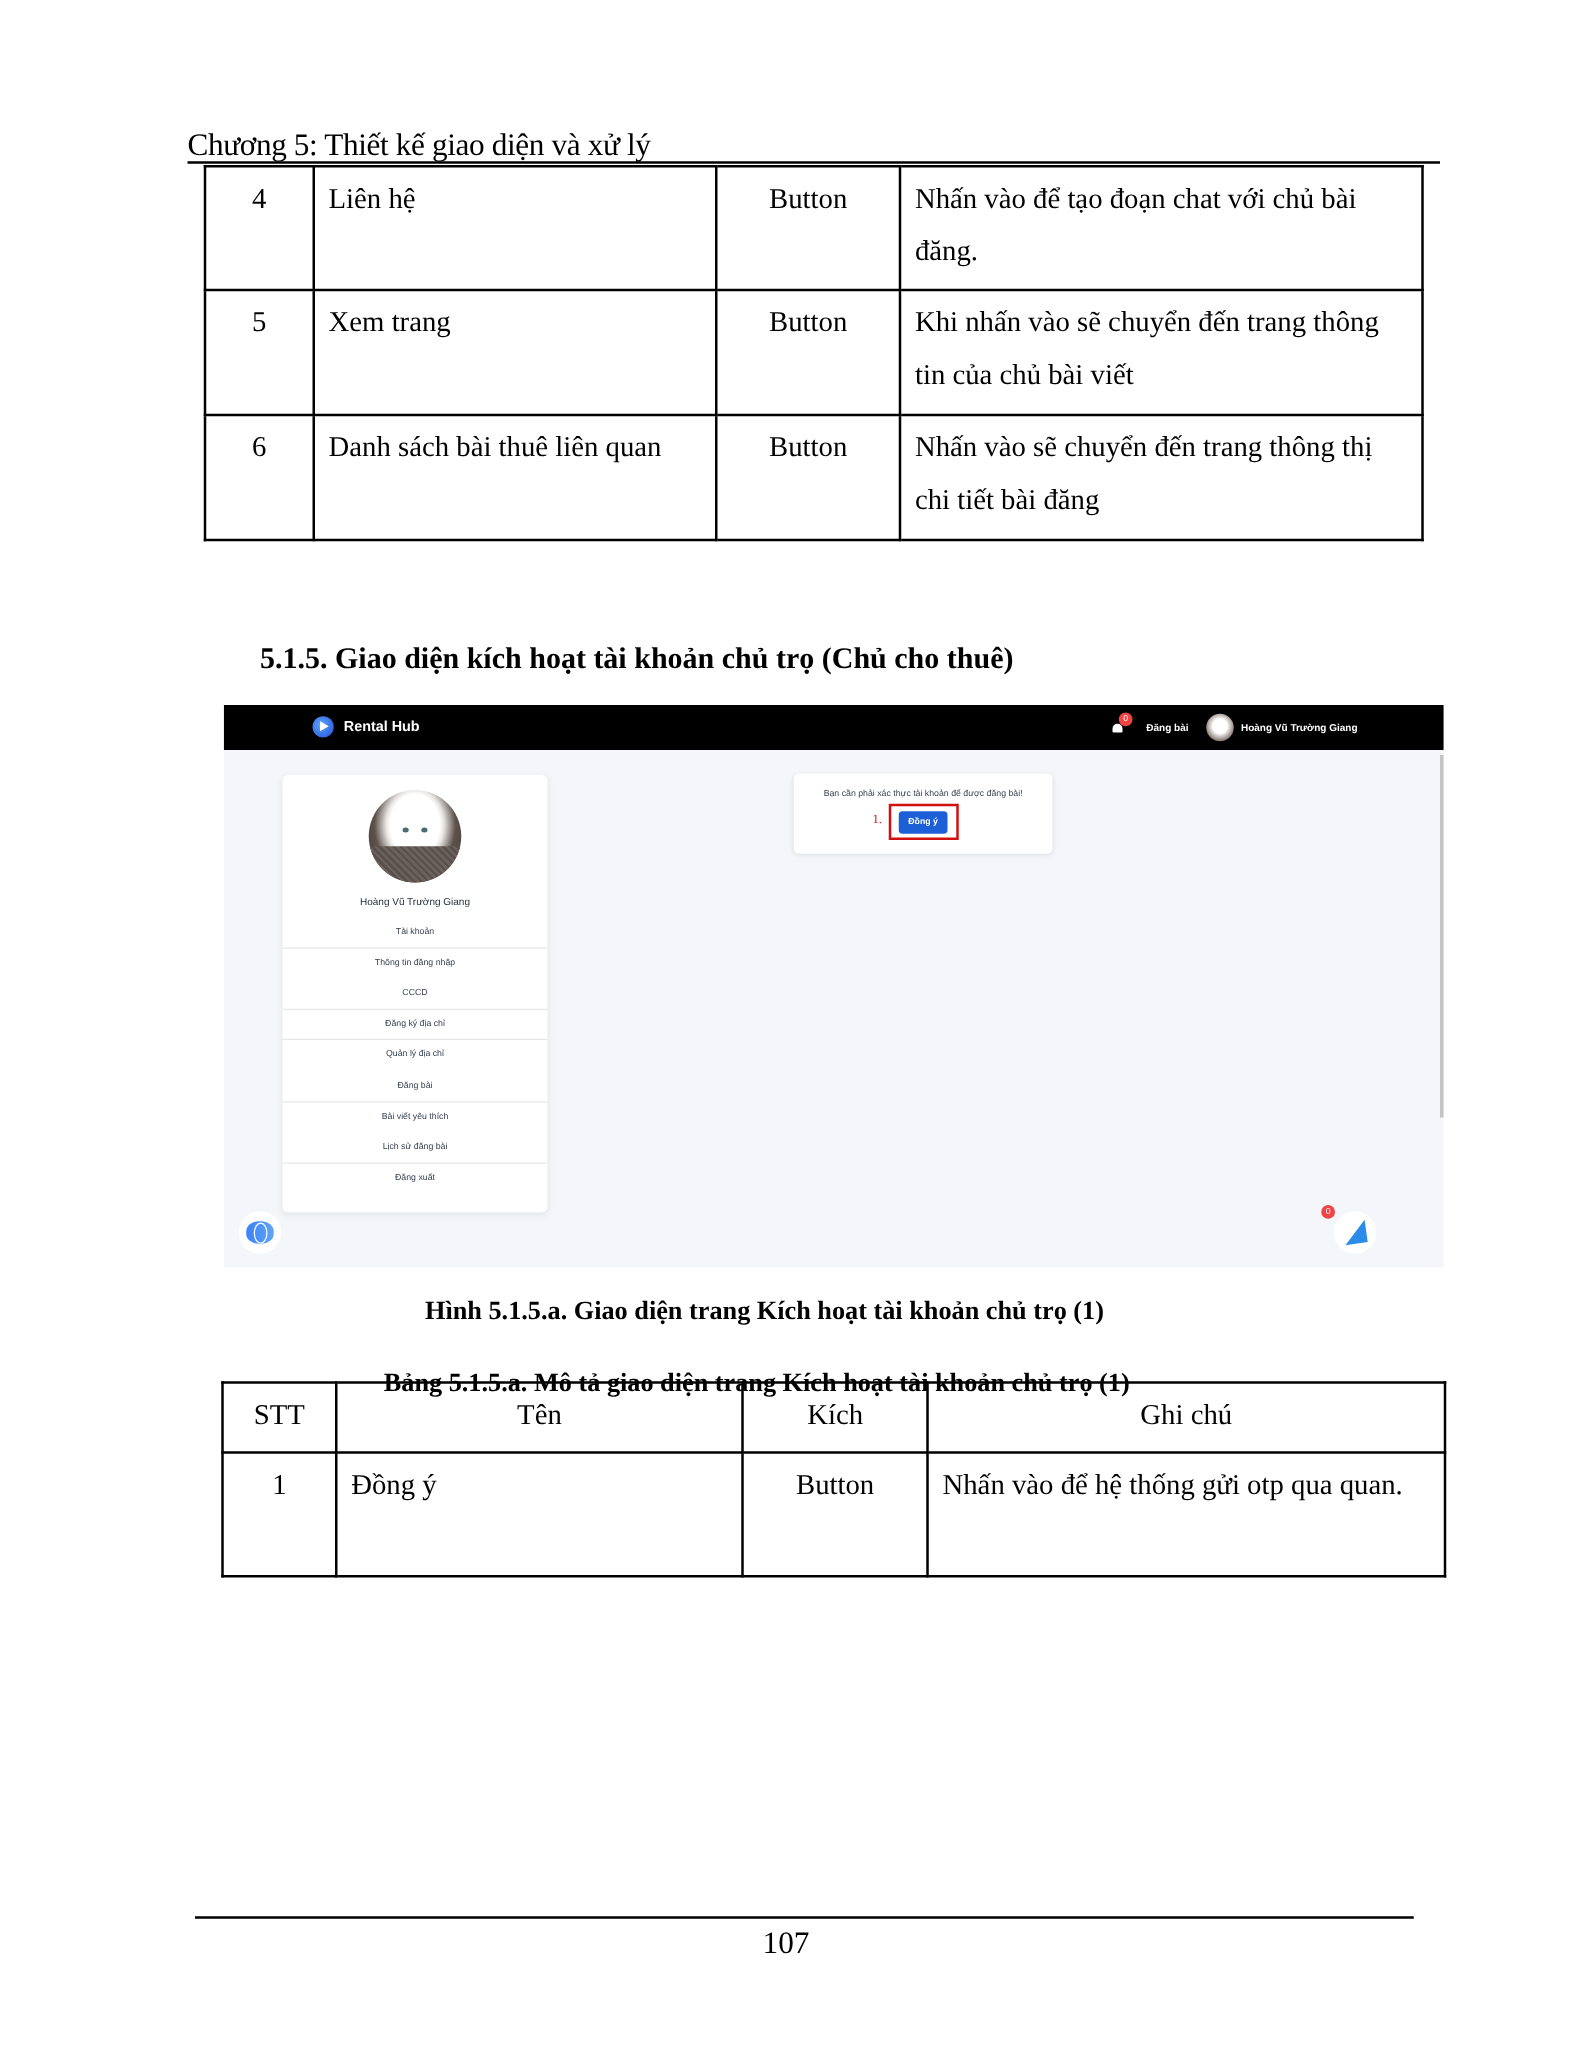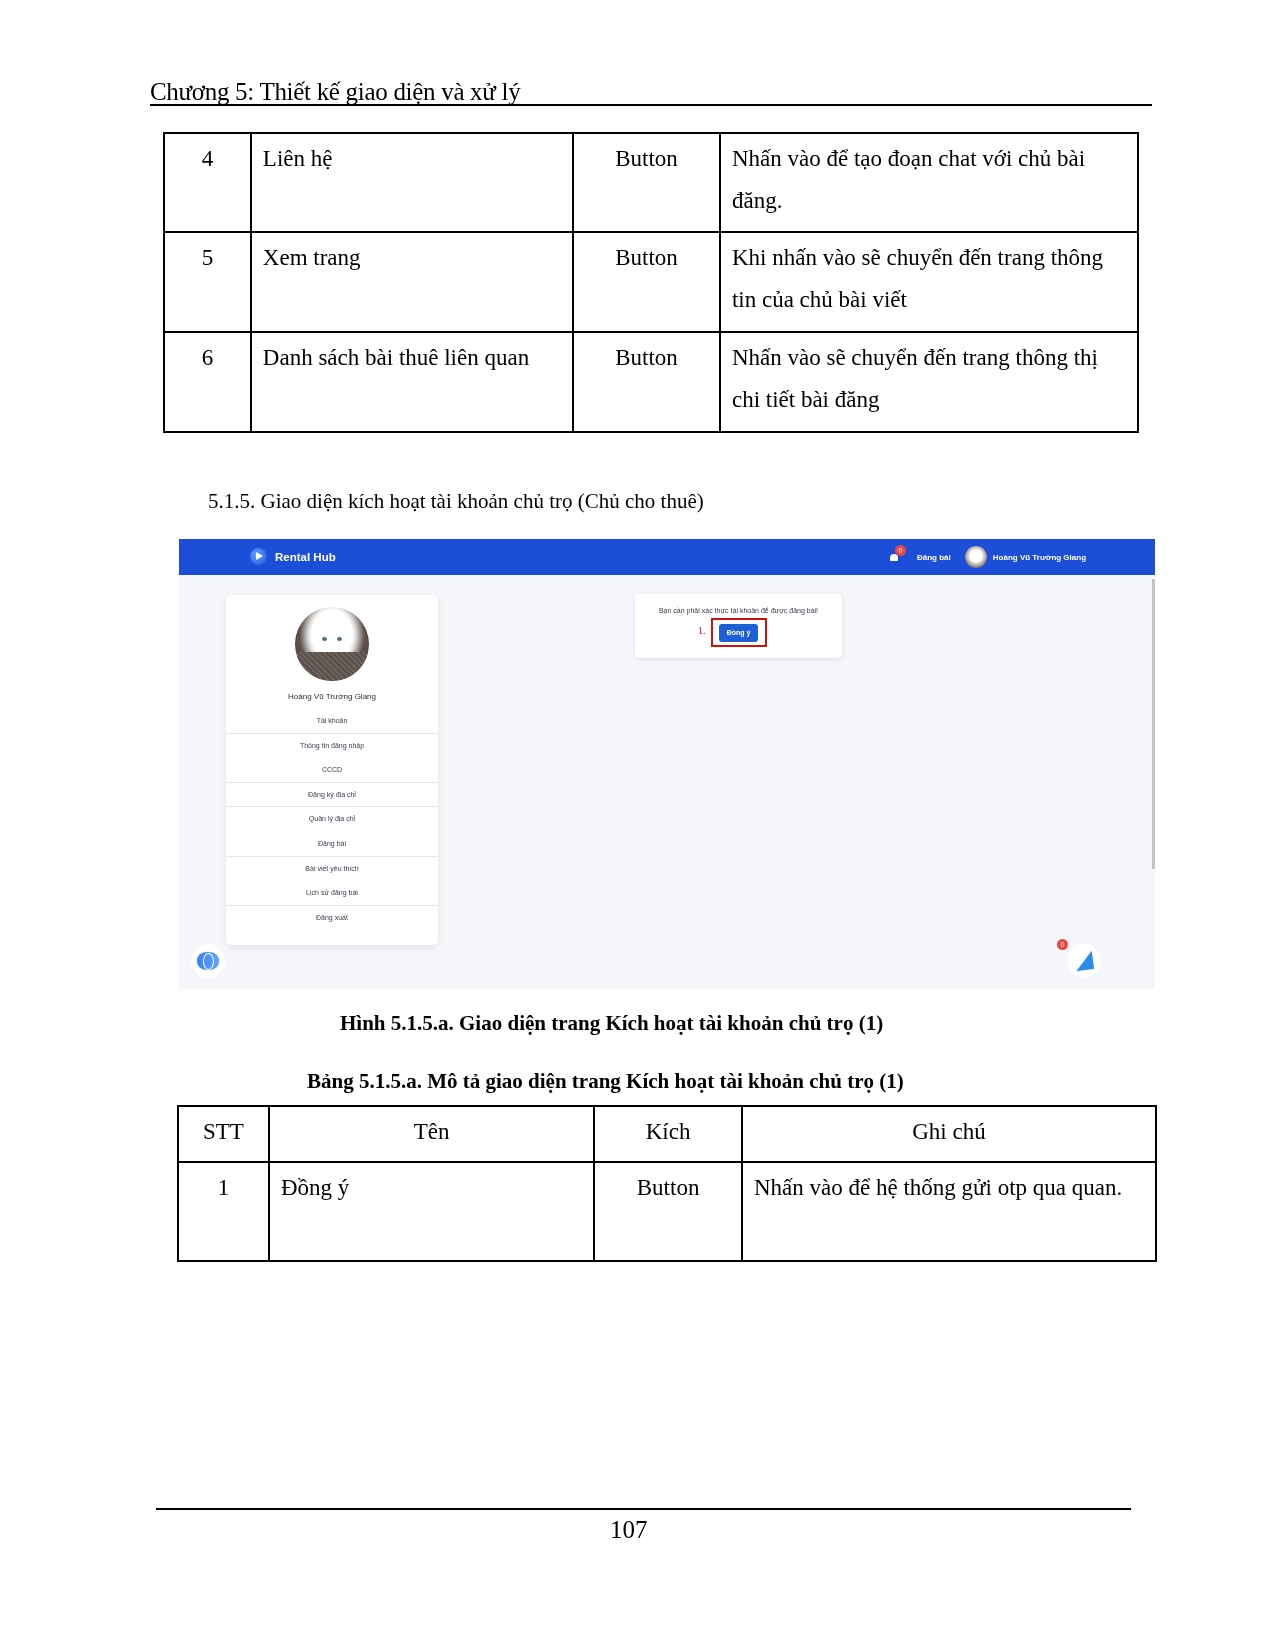--- a/index.html
+++ b/index.html
@@ -1,34 +1,34 @@
 <!DOCTYPE html>
 <html><head>
 <meta charset="utf-8">
 <style>
   html, body { margin:0; padding:0; }
   body { width:1275px; height:1650px; background:#ffffff; position:relative; overflow:hidden;
          font-family:"Liberation Serif", "DejaVu Serif", serif; color:#000; }
-  .abs { position:absolute; }
+  .abs { position:absolute;margin-top:25px; }
 
   
   .run-header { left:150px; top:78px; font-size:25px; letter-spacing:-0.3px; }
   .header-rule { left:150px; top:104px; width:1002px; height:0; border-top:2.5px solid #000; }
 
   
   table.doc { position:absolute; border-collapse:collapse; font-size:23px; }
   table.doc td { border:2px solid #000; vertical-align:top; padding:4px 11px 0 11px; line-height:42px; }
   table.doc td.c { text-align:center; }
 
-  .section-heading { left:208px; top:489px; font-size:21px; font-weight:normal; }
+  .section-heading { left:208px; top:489px; font-size:24px; font-weight:bold; }
 
   
   .shot { left:179px; top:539px; width:976px; height:450px; background:#f5f6fa; overflow:hidden;
           font-family:"Liberation Sans", "DejaVu Sans", sans-serif; }
-  .navbar { position:absolute; left:0; top:0; width:100%; height:36px; background:#1d4ed8; }
+  .navbar { position:absolute; left:0; top:0; width:100%; height:36px; background:#000000; }
   .brand { position:absolute; left:71px; top:9px; display:flex; align-items:center; }
   .brand-logo { width:17px; height:17px; border-radius:50%; background:radial-gradient(circle at 40% 40%, #60a5fa, #1d4ed8);
                 position:relative; margin-right:8px; }
   .brand-logo::after { content:""; position:absolute; left:6px; top:4px; border-left:7px solid #fff; border-top:4.5px solid transparent; border-bottom:4.5px solid transparent; }
   .brand-name { color:#fff; font-weight:bold; font-size:11.5px; }
   .nav-right { position:absolute; left:710px; top:4px; height:28px; display:flex; align-items:center; }
   .bell { position:relative; width:10px; height:10px; margin-right:18px; }
   .bell-body { position:absolute; left:1px; top:2px; width:8px; height:7px; background:#fff; border-radius:4px 4px 1px 1px; }
   .bell-badge { position:absolute; left:6px; top:-7px; width:11px; height:11px; border-radius:50%; background:#ef4444; color:#fff;
                 font-size:7px; line-height:11px; text-align:center; }

